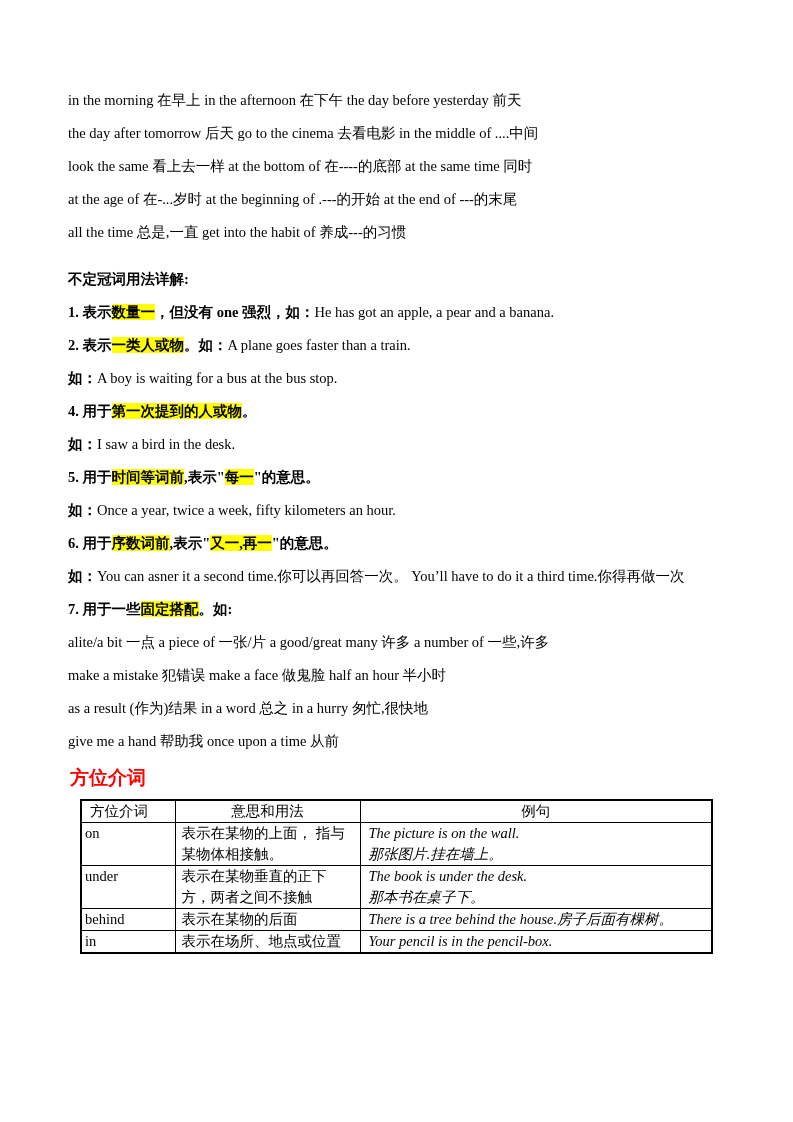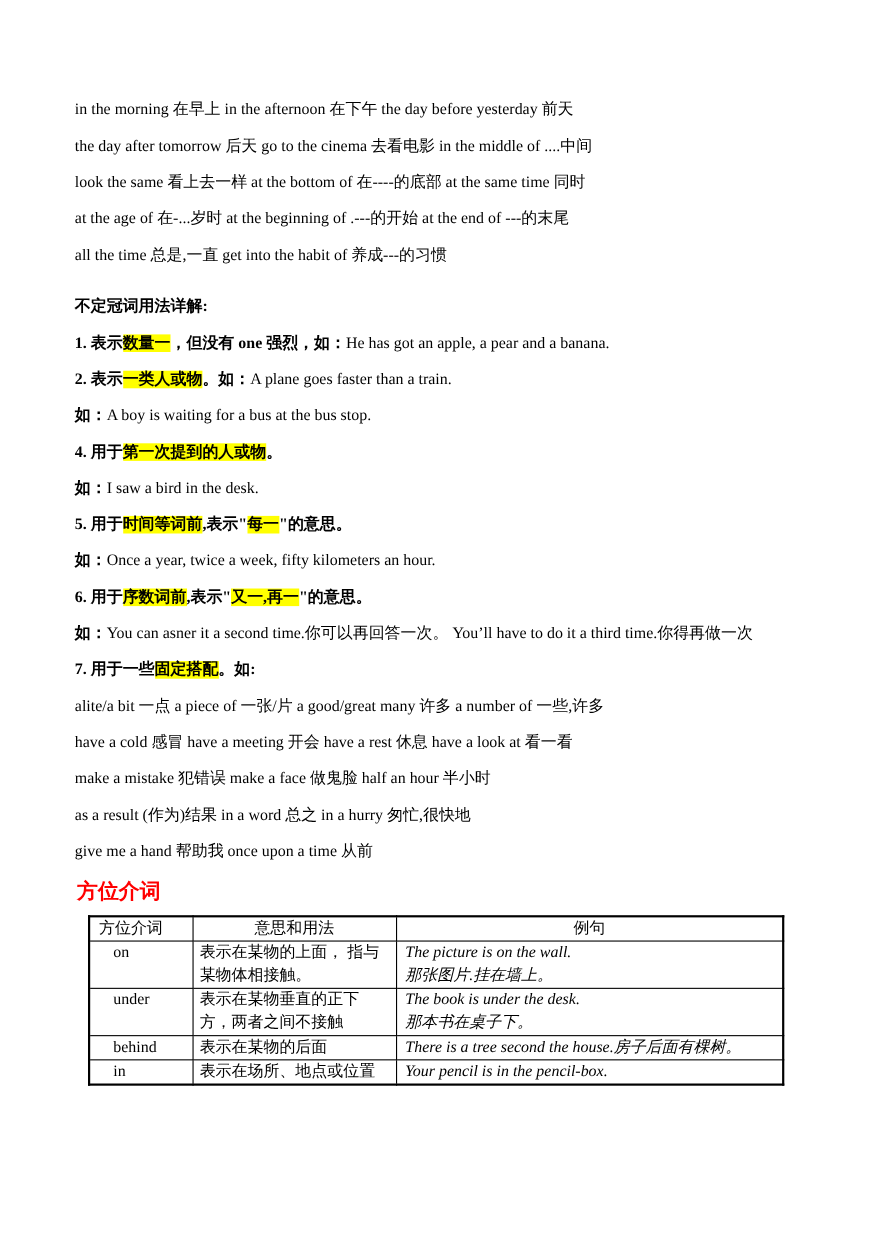--- a/index.html
+++ b/index.html
@@ -52,21 +52,21 @@
     font-weight: normal;
     vertical-align: top;
     padding: 0 6px;
     line-height: 21px;
     overflow: hidden;
   }
   table.prep th { text-align: center; }
   table.prep th.c1 { text-align: left; padding-left: 8px; }
   table.prep col.c1 { width: 94px; }
   table.prep col.c2 { width: 185px; }
-  table.prep td.word { padding-left: 21px; }
+  table.prep td.word { padding-left: 3px; }
   table.prep td.example { padding-left: 8px; font-style: italic; }
   .cell-line { margin: 0; }
 </style>
 </head>
 <body>
 
 <div class="page">
 
   <div>
     <p class="line">in the morning 在早上 in the afternoon 在下午 the day before yesterday 前天</p>
@@ -82,21 +82,20 @@
     <p class="line"><span class="b">2. 表示</span><span class="b hl">一类人或物</span><span class="b">。如：</span><span>A plane goes faster than a train.</span></p>
     <p class="line"><span class="b">如：</span><span>A boy is waiting for a bus at the bus stop.</span></p>
     <p class="line"><span class="b">4. 用于</span><span class="b hl">第一次提到的人或物</span><span class="b">。</span></p>
     <p class="line"><span class="b">如：</span><span>I saw a bird in the desk.</span></p>
     <p class="line"><span class="b">5. 用于</span><span class="b hl">时间等词前</span><span class="b">,表示"</span><span class="b hl">每一</span><span class="b">"的意思。</span></p>
     <p class="line"><span class="b">如：</span><span>Once a year, twice a week, fifty kilometers an hour.</span></p>
     <p class="line"><span class="b">6. 用于</span><span class="b hl">序数词前</span><span class="b">,表示"</span><span class="b hl">又一,再一</span><span class="b">"的意思。</span></p>
     <p class="line"><span class="b">如：</span><span>You can asner it a second time.你可以再回答一次。 You’ll have to do it a third time.你得再做一次</span></p>
     <p class="line"><span class="b">7. 用于一些</span><span class="b hl">固定搭配</span><span class="b">。如:</span></p>
     <p class="line">alite/a bit 一点 a piece of 一张/片 a good/great many 许多 a number of 一些,许多</p>
-    <p class="line">have a cold 感冒 have a meeting 开会 have a rest 休息 have a look at 看一看</p>
     <p class="line">make a mistake 犯错误 make a face 做鬼脸 half an hour 半小时</p>
     <p class="line">as a result (作为)结果 in a word 总之 in a hurry 匆忙,很快地</p>
     <p class="line">give me a hand 帮助我 once upon a time 从前</p>
   </div>
 
   <h2 class="red-heading">方位介词</h2>
 
   <table class="prep">
     <colgroup>
       <col class="c1">
@@ -132,21 +131,21 @@
           <div class="cell-line">The book is under the desk.</div>
           <div class="cell-line">那本书在桌子下。</div>
         </td>
       </tr>
       <tr>
         <td class="word">behind</td>
         <td>
           <div class="cell-line">表示在某物的后面</div>
         </td>
         <td class="example">
-          <div class="cell-line">There is a tree second the house.房子后面有棵树。</div>
+          <div class="cell-line">There is a tree behind the house.房子后面有棵树。</div>
         </td>
       </tr>
       <tr>
         <td class="word">in</td>
         <td>
           <div class="cell-line">表示在场所、地点或位置</div>
         </td>
         <td class="example">
           <div class="cell-line">Your pencil is in the pencil-box.</div>
         </td>

